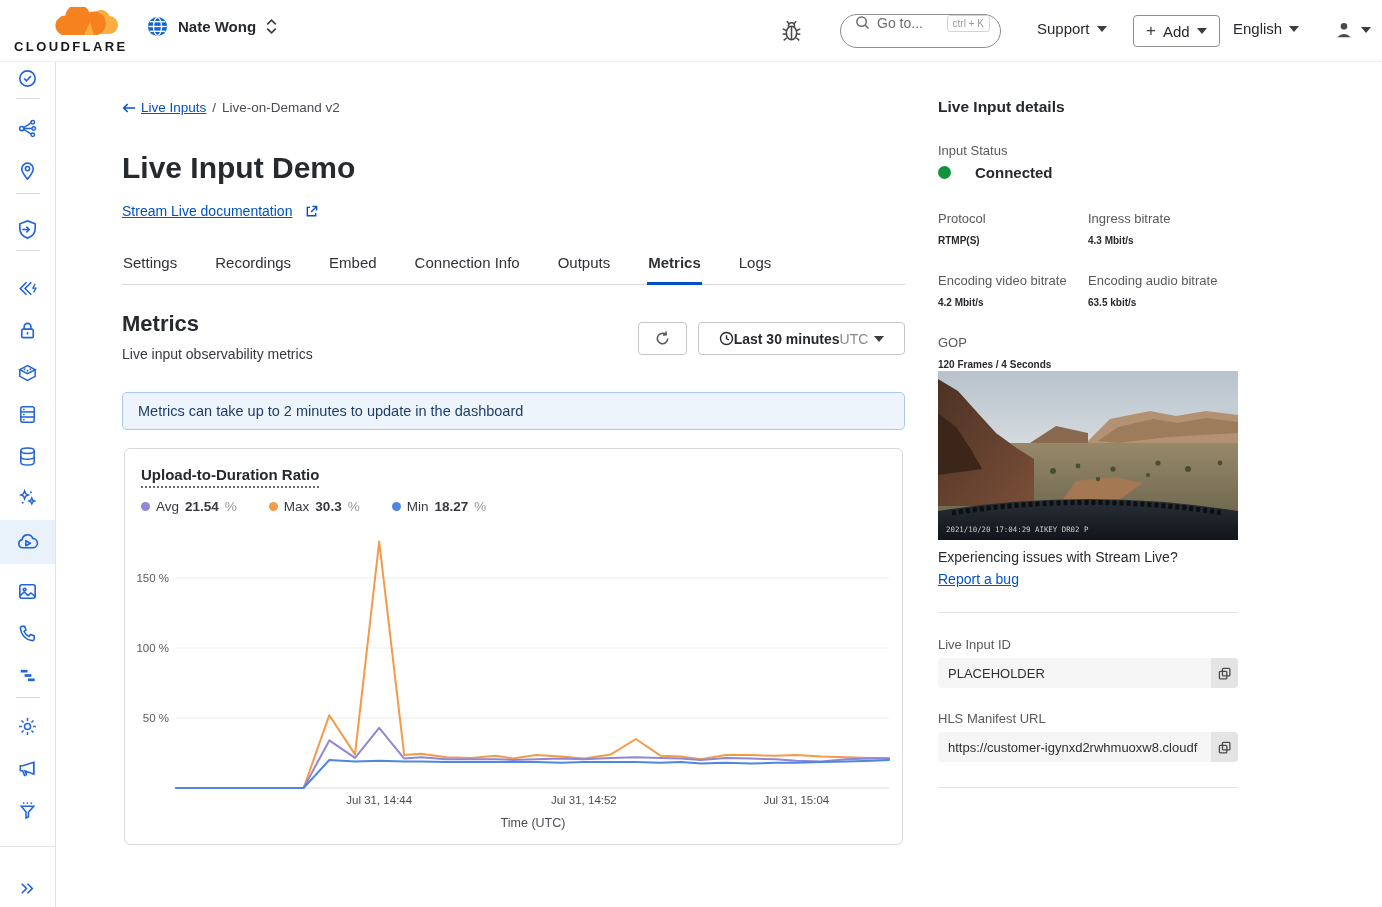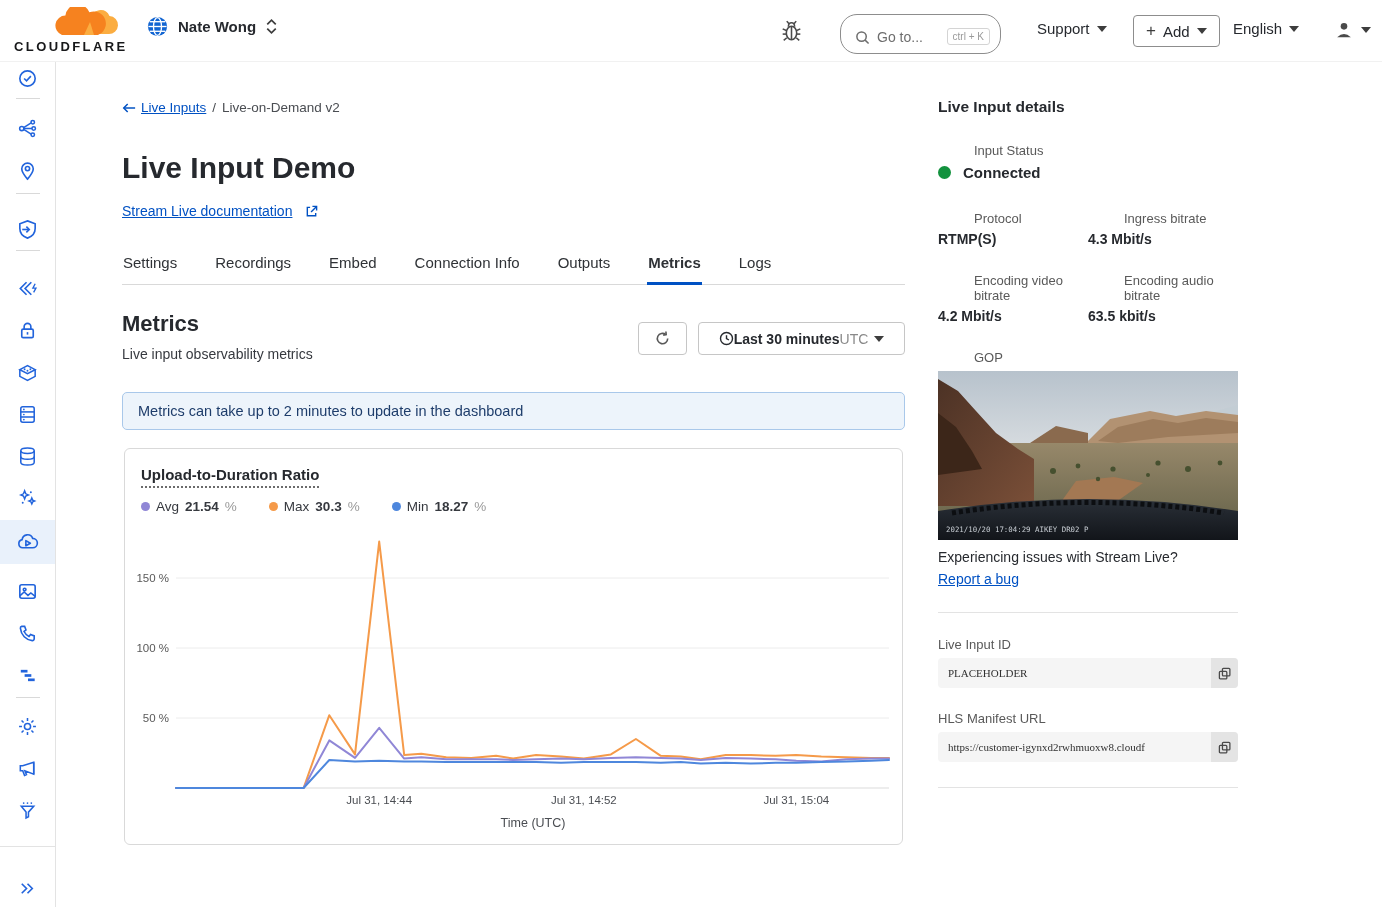--- a/index.html
+++ b/index.html
@@ -10,22 +10,22 @@
 
   
   .header { position:absolute; left:0; top:0; width:1382px; height:62px; background:#fff;
             border-bottom:1px solid #f1f1f1; display:flex; align-items:center; }
   .logo { position:absolute; left:14px; top:7px; width:112px; height:48px; cursor:pointer; }
   .logo .brand { font-weight:bold; font-size:13px; letter-spacing:2.4px; color:#17181a; margin-top:-2px; }
   .acct { position:absolute; left:146px; top:15px; display:flex; align-items:center; gap:9px; cursor:pointer; }
   .acct .name { font-size:15px; font-weight:700; color:#26292e; }
   .hdr-ico { color:#4a4a4a; }
   .bugbtn { position:absolute; left:776px; top:16px; width:30px; height:30px; display:flex; align-items:center; justify-content:center; cursor:pointer; }
-  .searchpill { position:absolute; left:840px; top:14px; width:161px; height:40px; border:1px solid #8d8d8d;
-                border-radius:17px; display:flex; align-items:flex-end; padding:0 10px 8px 14px; gap:7px; cursor:text; }
+  .searchpill { position:absolute; left:840px; top:14px; width:161px; height:34px; border:1px solid #8d8d8d;
+                border-radius:17px; display:flex; align-items:flex-start; padding:0 10px 0 14px; gap:7px; cursor:text; }
   .searchpill .ph { font-size:14px; color:#6d6d6d; flex:1; }
   .searchpill kbd { font-family:"Liberation Sans",sans-serif; font-size:10px; color:#9a9a9a; border:1px solid #d4d4d4;
                     border-radius:3px; padding:2px 5px; white-space:nowrap; }
   .menu { position:absolute; top:20px; display:flex; align-items:center; gap:7px; font-size:15px; color:#26292e; cursor:pointer; }
   .menu-support { left:1037px; }
   .menu-lang { left:1233px; }
   .addbtn { position:absolute; left:1133px; top:15px; height:32px; border:1px solid #8d8d8d; border-radius:4px;
             display:flex; align-items:center; padding:0 12px; gap:7px; font-size:15px; color:#26292e; cursor:pointer; background:#fff; }
   .userbtn { position:absolute; left:1333px; top:19px; display:flex; align-items:center; gap:6px; cursor:pointer; }
   .caret { width:0; height:0; border-left:5px solid transparent; border-right:5px solid transparent; border-top:6px solid #3d3d3d; }
@@ -69,36 +69,36 @@
   .legend { position:absolute; left:16px; top:50px; display:flex; gap:32px; font-size:13.5px; color:#36393f; align-items:center; }
   .legend .item { display:flex; align-items:center; gap:6px; }
   .legend .dot { width:9px; height:9px; border-radius:50%; display:inline-block; }
   .legend b { font-weight:700; }
   .legend .pct { color:#9a9a9a; }
   .plot { position:absolute; left:0; top:58px; }
 
   
   .rail { position:absolute; left:938px; top:98px; width:300px; height:700px; }
   .rail h3 { position:absolute; left:0; top:0; margin:0; font-size:15.5px; font-weight:700; color:#26292e; }
-  .lbl { font-size:13px; color:#595959;margin-left:36px; }
-  .val { font-size:14px; font-weight:700; color:#26292e;text-align:center; }
+  .lbl { font-size:13px; color:#595959; }
+  .val { font-size:10px; font-weight:700; color:#26292e;text-align:center; }
   .status-lbl { position:absolute; left:0; top:45px; }
-  .status-row { position:absolute; left:0; top:66px; display:flex; align-items:center; gap:12px; }
+  .status-row { position:absolute; left:0; top:66px; display:flex; align-items:center; gap:24px; }
   .status-dot { width:13px; height:13px; border-radius:50%; }
   .status-val { font-size:15px; font-weight:700; color:#26292e; }
   .fgrid { position:absolute; left:0; top:113px; width:300px; display:grid; grid-template-columns:150px 150px; row-gap:25px; }
   .fgrid .cell .lbl { display:block; margin-bottom:4px; }
   .video { position:absolute; left:0; top:273px; width:300px; height:169px; background:#222; overflow:hidden; }
   .issues { position:absolute; left:0; top:451px; font-size:14px; color:#26292e; }
   .bugreport { position:absolute; left:0; top:473px; font-size:14px; color:#0051c3; text-decoration:underline; cursor:pointer; }
   .rdiv { position:absolute; left:0; width:300px; border-top:1px solid #e3e3e3; }
   .fieldlbl { position:absolute; left:0; font-size:13px; color:#595959; }
   .copyfield { position:absolute; left:0; width:300px; height:30px; background:#f5f5f5; border-radius:4px; overflow:hidden; }
   .copyfield .txt { position:absolute; left:10px; right:30px; top:0; bottom:0; display:flex; align-items:center;
-                    font-family:Liberation Serif, serif; font-size:11px; color:#303030; white-space:nowrap; overflow:hidden; }
+                    font-family:Liberation Sans, sans-serif; font-size:13px; color:#303030; white-space:nowrap; overflow:hidden; }
   .copybtn { position:absolute; right:0; top:0; width:27px; height:30px; background:#e4e4e4; display:flex; align-items:center;
              justify-content:center; cursor:pointer; color:#4a4a4a; }
 </style>
 </head>
 <body>
 
 <div class="header">
   <div class="logo">
     <svg viewBox="0 0 112 34" width="112" height="34">
       <path d="M74,27 a8,8 0 0 1 2.5-15.4 a10,10 0 0 1 19-2.6 a7,7 0 0 1 -1,18 z" fill="#fbad41"></path>

